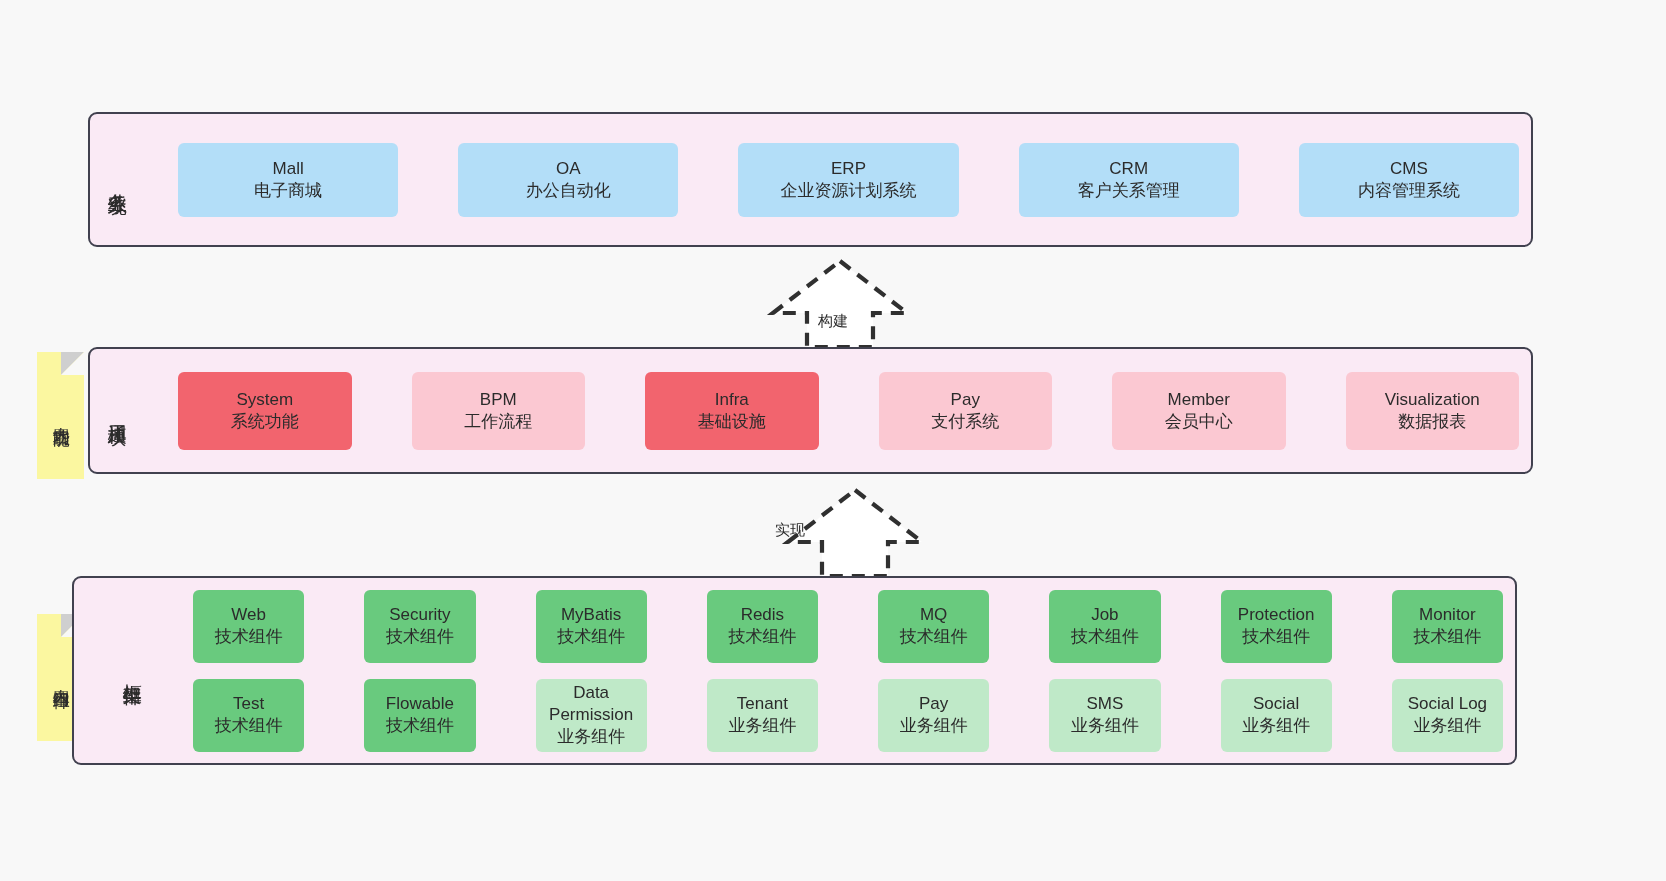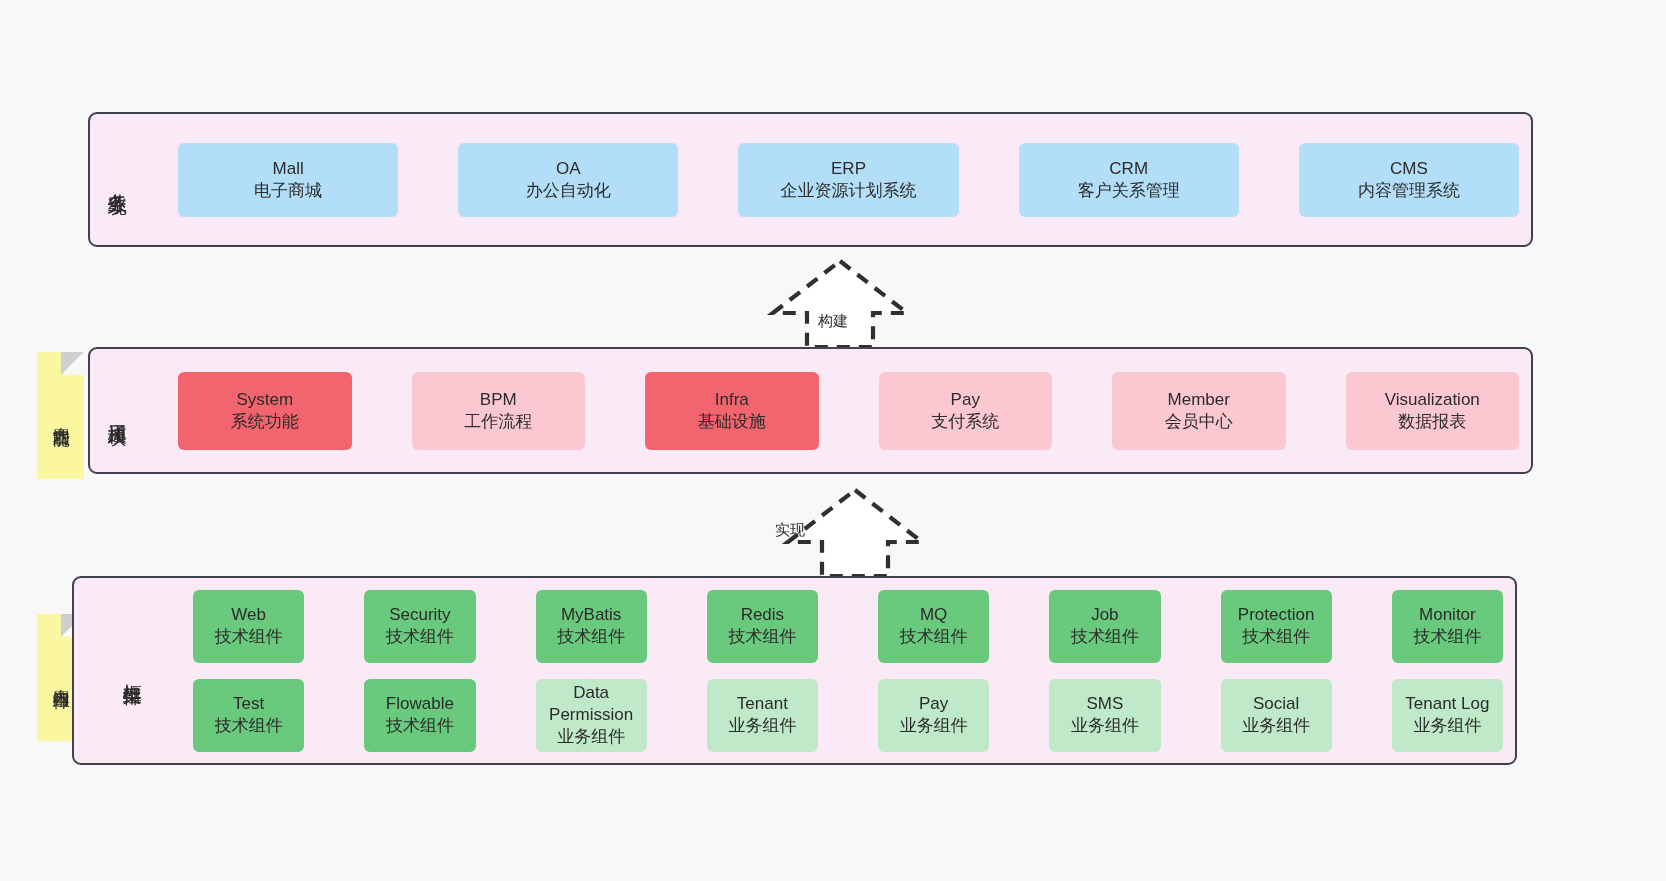--- a/index.html
+++ b/index.html
@@ -307,21 +307,21 @@
         </div>
         <div class="node lightgreen">
           <span class="t1">SMS</span>
           <span class="t2">业务组件</span>
         </div>
         <div class="node lightgreen">
           <span class="t1">Social</span>
           <span class="t2">业务组件</span>
         </div>
         <div class="node lightgreen">
-          <span class="t1">Tenant Log</span>
+          <span class="t1">Social Log</span>
           <span class="t2">业务组件</span>
         </div>
       </div>
 
     </div>
   </div>
 
 </div>
 
 </body></html>

